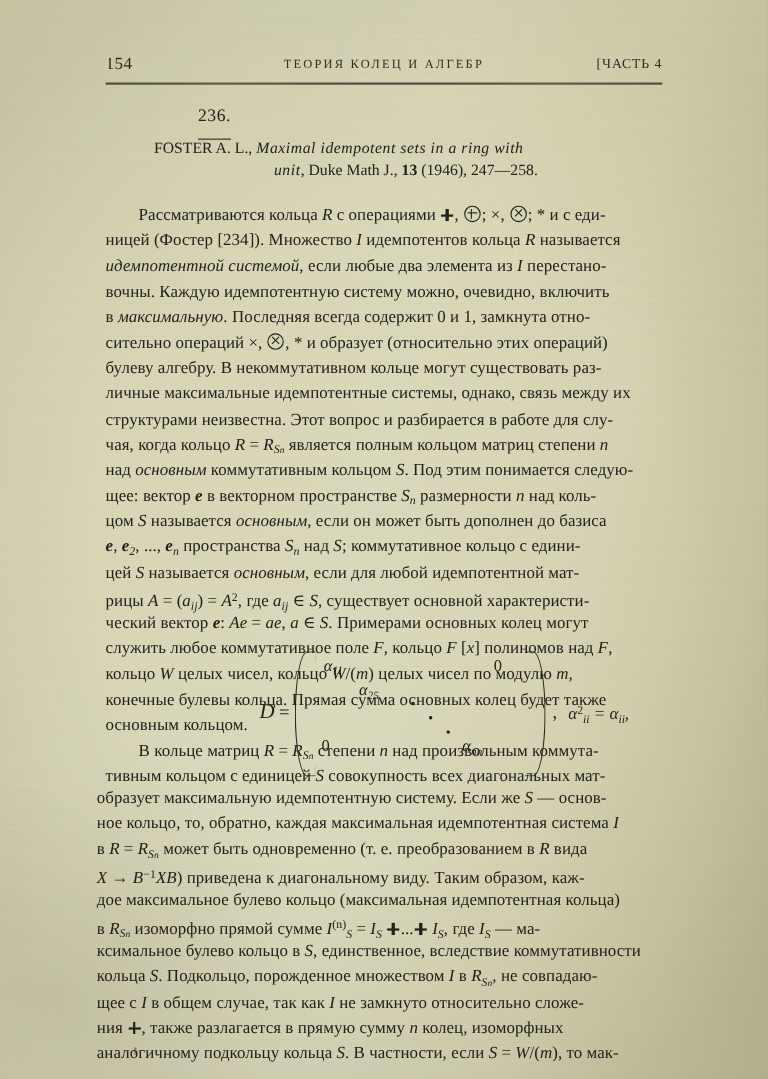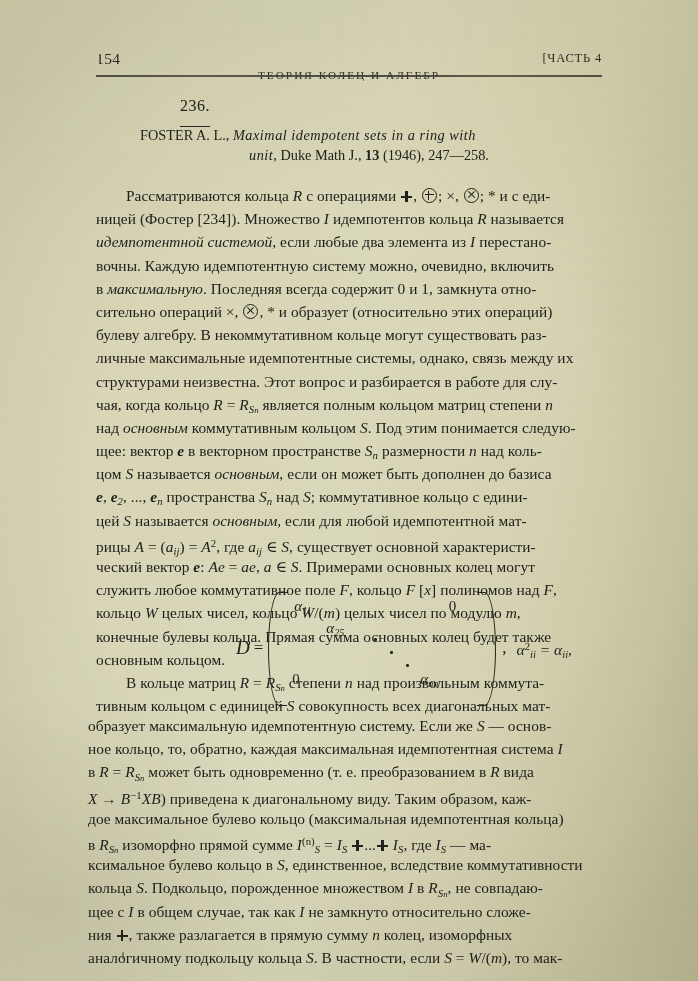--- a/index.html
+++ b/index.html
@@ -65,21 +65,21 @@
     top: 0;
     font-size: 15.5px;
     letter-spacing: 0.4px;
     color: #2a2822;
     
     clip-path: inset(0 0 0 3px);
   }
   .runhead-title {
     position: absolute;
     left: 0;
-    top: 19px;
+    top: 3px;
     width: 506px;
     text-align: center;
     font-size: 11.3px;
     letter-spacing: 2.0px;
     color: #33302a;
     white-space: nowrap;
   }
   .part-label {
     position: absolute;
     right: 0;

